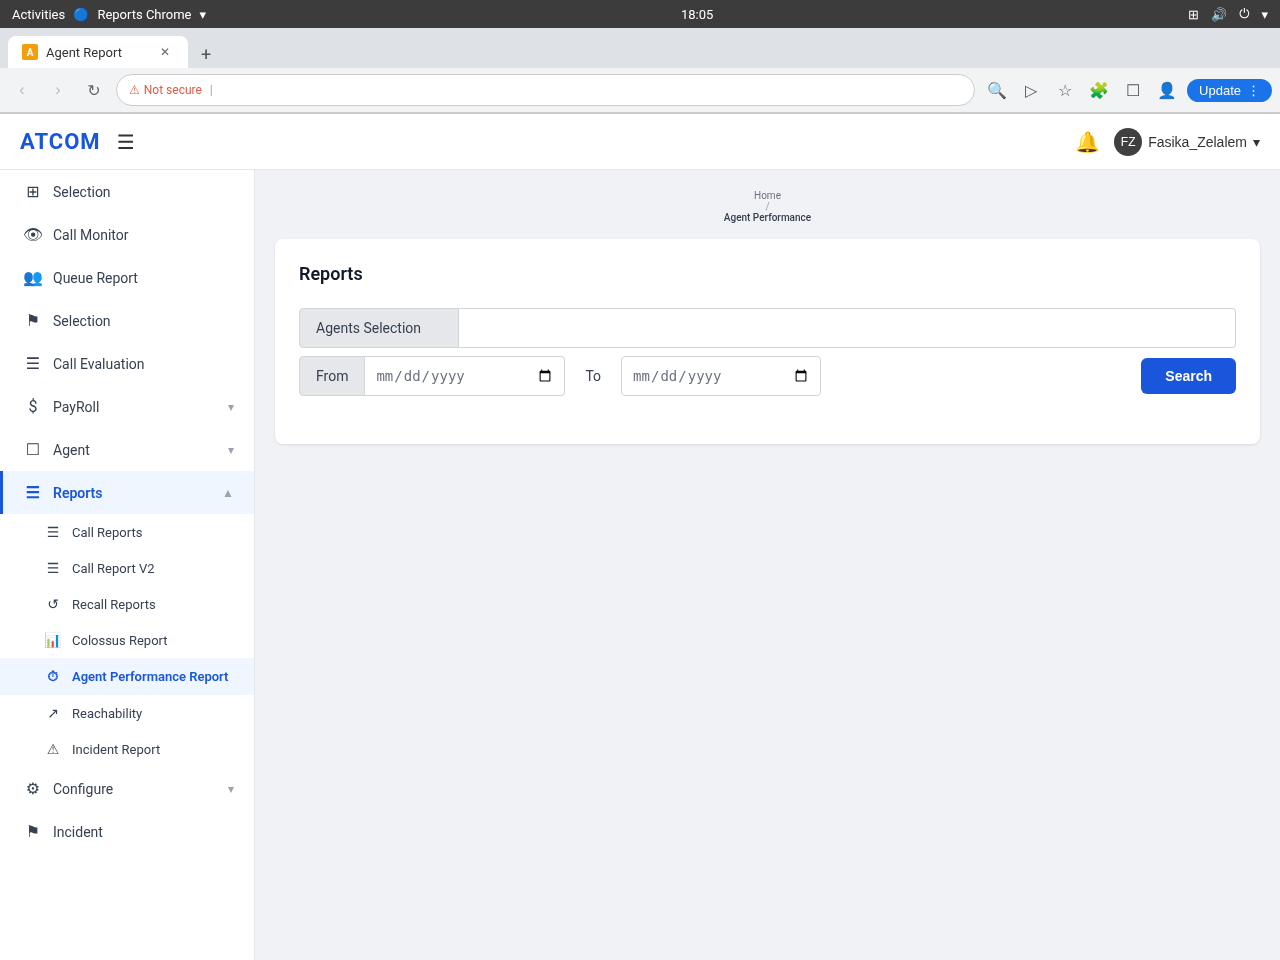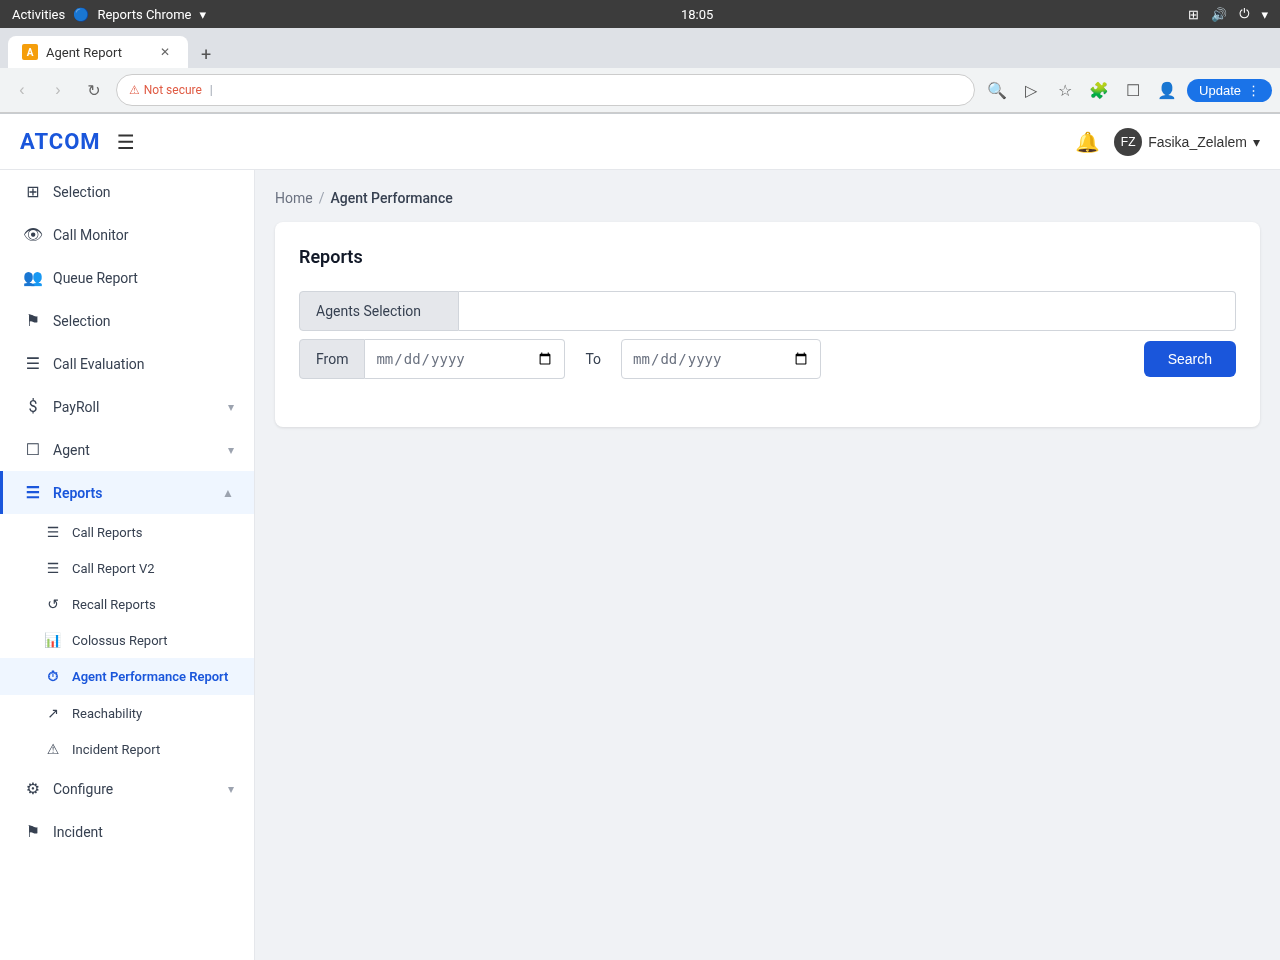--- a/index.html
+++ b/index.html
@@ -175,22 +175,22 @@
     .sidebar-sub-item .icon { width: 18px; text-align: center; font-size: 14px; }
 
     
     .main-content {
       flex: 1;
       background: #f0f2f5;
       padding: 20px;
       overflow-y: auto;
     }
     .breadcrumb {
-      display: flex; align-items: center; gap: 6px;
-      margin-bottom: 16px; font-size: 14px; color: #6b7280;
+      display: flex; align-items: center; 
+      margin-bottom: 16px; font-size: 10px; color: #6b7280; flex-direction: column;
     }
     .breadcrumb a { color: #6b7280; text-decoration: none; }
     .breadcrumb-sep { color: #9ca3af; }
     .breadcrumb-current { color: #374151; font-weight: 500; }
 
     .page-card {
       background: #fff;
       border-radius: 8px;
       padding: 24px;
       box-shadow: 0 1px 3px rgba(0,0,0,0.1);
@@ -248,21 +248,21 @@
       border-radius: 0 4px 4px 0;
       width: 200px;
     }
     .date-group { display: flex; align-items: center; }
     .to-label {
       font-size: 14px; color: #374151; padding: 0 8px;
     }
     .search-btn {
       background: #1a56db; color: #fff; border: none;
       border-radius: 6px; padding: 10px 24px;
-      font-size: 14px; font-weight: 400; cursor: pointer;
+      font-size: 14px; font-weight: 700; cursor: pointer;
       float: right; margin-top: 8px;
     }
 
     .powered-by {
       text-align: center; margin-top: 40px; color: #9ca3af; font-size: 13px;
     }
     .powered-by span { color: #1a56db; font-weight: 600; }
 
     .form-section { margin-bottom: 8px; }
   </style>

